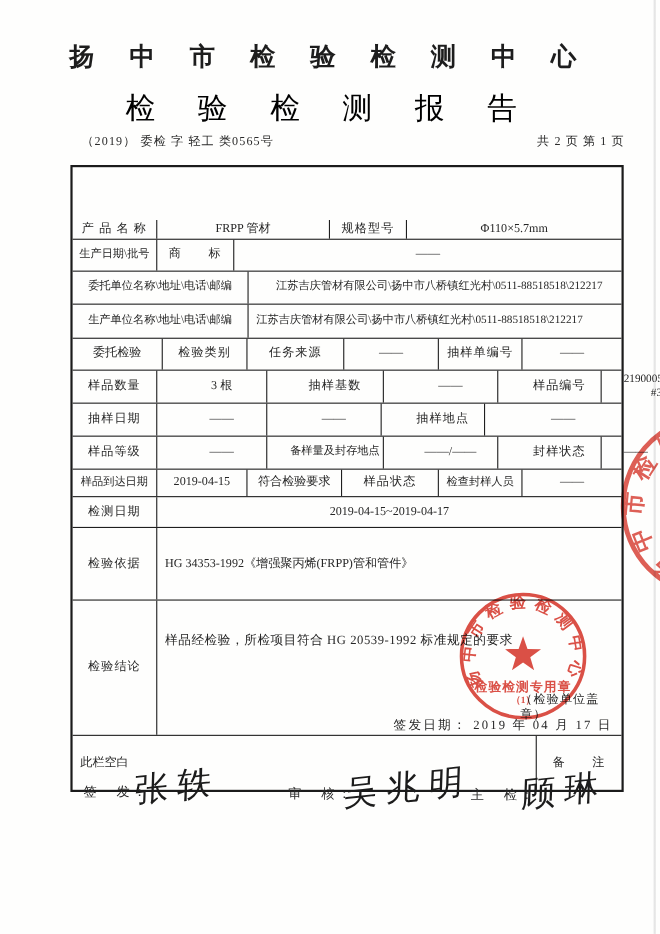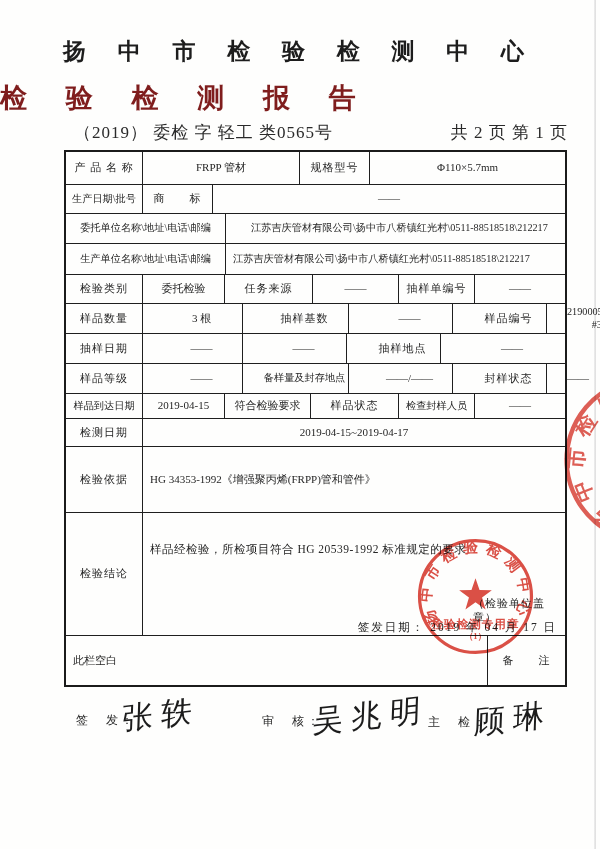--- a/index.html
+++ b/index.html
@@ -7,44 +7,44 @@
   body { font-family:"Liberation Serif","DejaVu Serif",serif; color:#222; }
   .page {
     position:relative; width:600px; height:849px; margin:0 auto;
     background:#fefefd; overflow:hidden;padding-left:36px;
   }
   .page-edge { position:absolute; top:0; right:4px; width:2px; height:100%;
     background:linear-gradient(to right,#eee,#ddd); }
   
   .org-title { position:absolute; top:36px; left:0; width:100%; text-align:center;
     font-size:23px; font-weight:bold; letter-spacing:13px; color:#1d1d1d; }
-  .report-title { position:absolute; top:80px; left:0; width:100%; text-align:left;
-    font-size:27px; font-weight:bold; letter-spacing:16px; color:#7f1d1d; }
+  .report-title { position:absolute; top:80px; left:0; width:100%; text-align:center;
+    font-size:27px; font-weight:normal; letter-spacing:16px; color:#000000; }
   .meta-line { position:absolute; top:121px; left:74px; width:494px;
-    display:flex; justify-content:space-between; font-size:17px; color:#2a2a2a;
+    display:flex; justify-content:space-between; font-size:11px; color:#2a2a2a;
     letter-spacing:1px; }
   
   .tbl { position:absolute; left:64px; top:150px; width:503px;
     border:2.5px solid #1b1b1b; background:transparent; }
   .row { display:flex; border-bottom:1.5px solid #1f1f1f; align-items:stretch; }
   .row:last-child { border-bottom:none; }
   .cell { border-right:1.5px solid #1f1f1f; display:flex; align-items:center;
     justify-content:center; font-size:11px; color:#262626; line-height:1.25;
     padding:1px 2px; text-align:center; }
   .cell:last-child { border-right:none; }
   .cell.lbl { letter-spacing:1px; }
   .cell.left { justify-content:flex-start; text-align:left; padding-left:7px; }
   .cell.sm { font-size:10.2px; letter-spacing:0; }
   .cell.grow { flex:1 1 auto; }
   .wA1{flex:0 0 77px;} .wA2{flex:0 0 157px;} .wA3{flex:0 0 70px;}
   .wB1{flex:0 0 160px;}
   .wC1{flex:0 0 77px;} .wC2{flex:0 0 82px;} .wC3{flex:0 0 88px;}
   .wC4{flex:0 0 86px;} .wC5{flex:0 0 76px;}
   .wD1{flex:0 0 77px;}
-  .h33{height:33px;} .h29{height:29px;} .h30{height:30px;gap:18px;} .h31{height:31px;}
+  .h33{height:18px;margin-top:48px;} .h29{height:29px;} .h30{height:30px;gap:18px;} .h31{height:31px;}
   .h25{height:25px;} .h28{height:28px;} .h66{height:66px;} .h123{height:123px;}
   .h49{height:49px;}
   
   .concl { position:relative; display:block; text-align:left; }
   .concl .concl-text { position:absolute; top:29px; left:7px; right:60px;
     font-size:11.5px; letter-spacing:0.5px; }
   .concl .seal-hint { position:absolute; top:84px; left:330px; font-size:11px;
     letter-spacing:1px; }
   .concl .issue-line { position:absolute; top:107px; right:8px; font-size:11.5px;
     letter-spacing:2px; }
@@ -87,22 +87,22 @@
     </div>
     <div class="row h30">
       <div class="cell lbl wB1 sm">委托单位名称\地址\电话\邮编</div>
       <div class="cell grow left sm">江苏吉庆管材有限公司\扬中市八桥镇红光村\0511-88518518\212217</div>
     </div>
     <div class="row h31">
       <div class="cell lbl wB1 sm">生产单位名称\地址\电话\邮编</div>
       <div class="cell grow left sm">江苏吉庆管材有限公司\扬中市八桥镇红光村\0511-88518518\212217</div>
     </div>
     <div class="row h29">
+      <div class="cell wC2">委托检验</div>
       <div class="cell lbl wC1">检验类别</div>
-      <div class="cell wC2">委托检验</div>
       <div class="cell lbl wC3">任务来源</div>
       <div class="cell wC4">——</div>
       <div class="cell lbl wC5">抽样单编号</div>
       <div class="cell grow">——</div>
     </div>
     <div class="row h30">
       <div class="cell lbl wC1">样品数量</div>
       <div class="cell wC2">3 根</div>
       <div class="cell lbl wC3">抽样基数</div>
       <div class="cell wC4">——</div>

